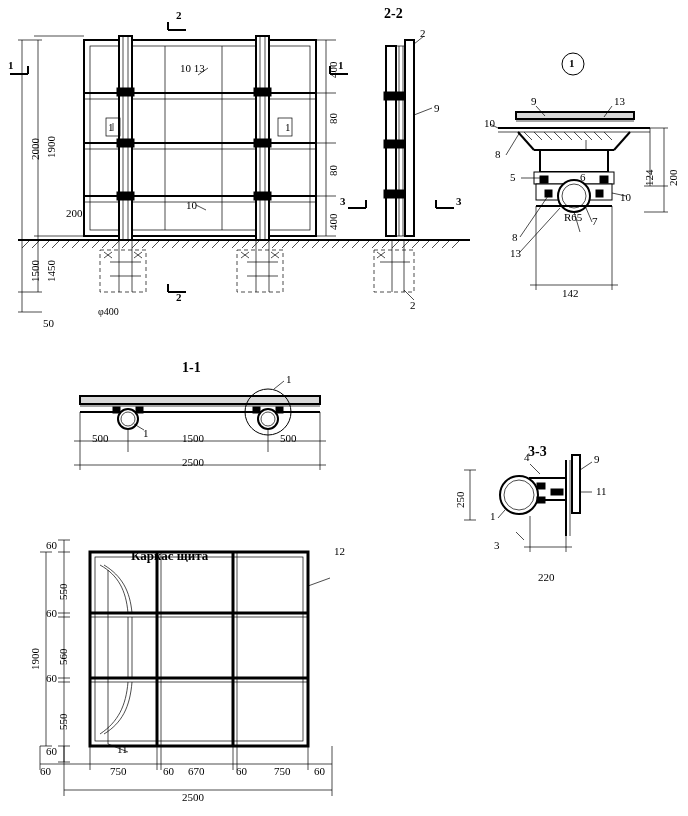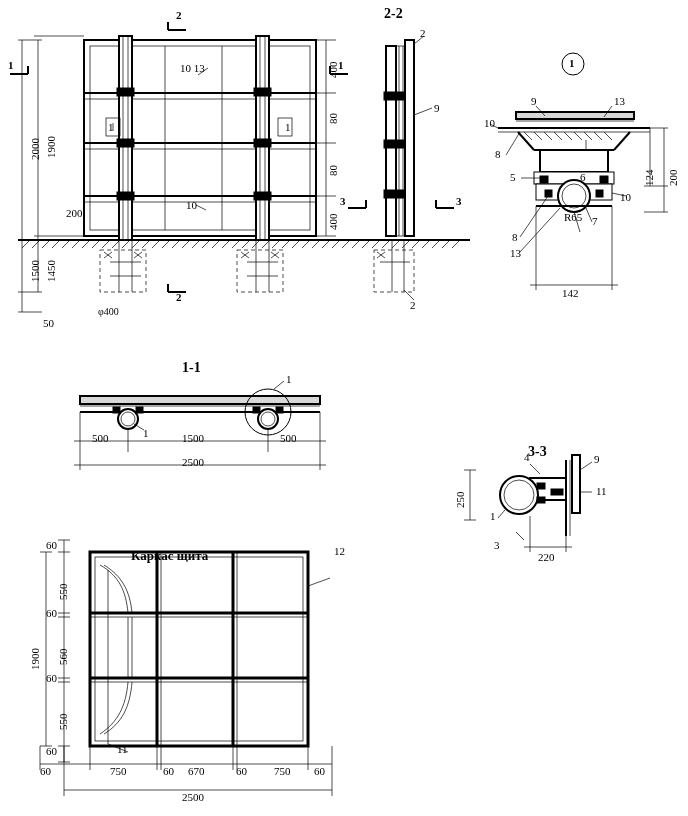--- a/index.html
+++ b/index.html
@@ -427,21 +427,21 @@
 <div class="lbl" style="left:182px;top:433px;">1500</div>
 <div class="lbl" style="left:280px;top:433px;">500</div>
 <div class="lbl" style="left:182px;top:457px;">2500</div>
 
 <div class="lbl" style="left:524px;top:452px;">4</div>
 <div class="lbl" style="left:594px;top:454px;">9</div>
 <div class="lbl" style="left:596px;top:486px;">11</div>
 <div class="lbl" style="left:490px;top:511px;">1</div>
 <div class="lbl" style="left:494px;top:540px;">3</div>
 <div class="lbl vert" style="left:455px;top:508px;">250</div>
-<div class="lbl" style="left:538px;top:552px;">220</div>
+<div class="lbl" style="left:538px;top:572px;">220</div>
 
 <div class="lbl" style="left:46px;top:540px;">60</div>
 <div class="lbl vert" style="left:58px;top:600px;">550</div>
 <div class="lbl" style="left:46px;top:608px;">60</div>
 <div class="lbl vert" style="left:58px;top:665px;">560</div>
 <div class="lbl" style="left:46px;top:673px;">60</div>
 <div class="lbl vert" style="left:58px;top:730px;">550</div>
 <div class="lbl" style="left:46px;top:746px;">60</div>
 <div class="lbl vert" style="left:30px;top:670px;">1900</div>
 

